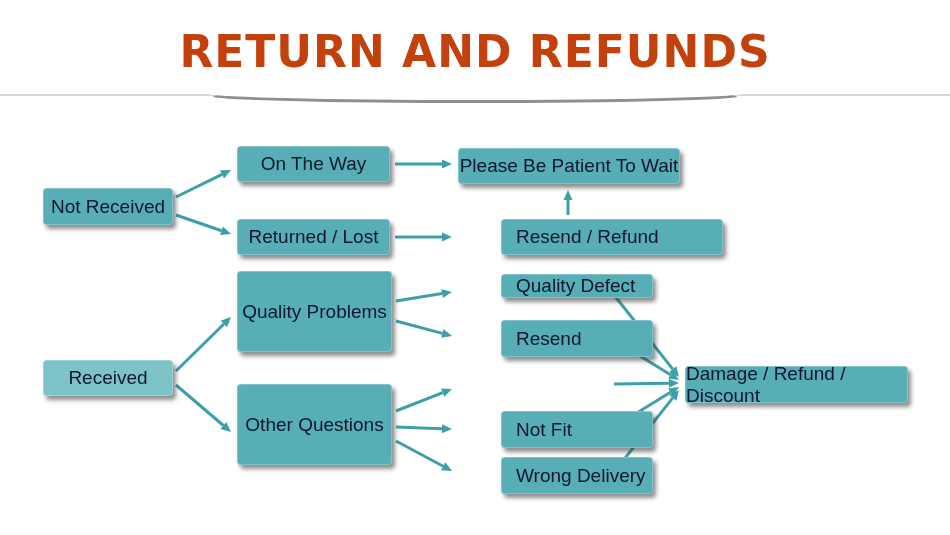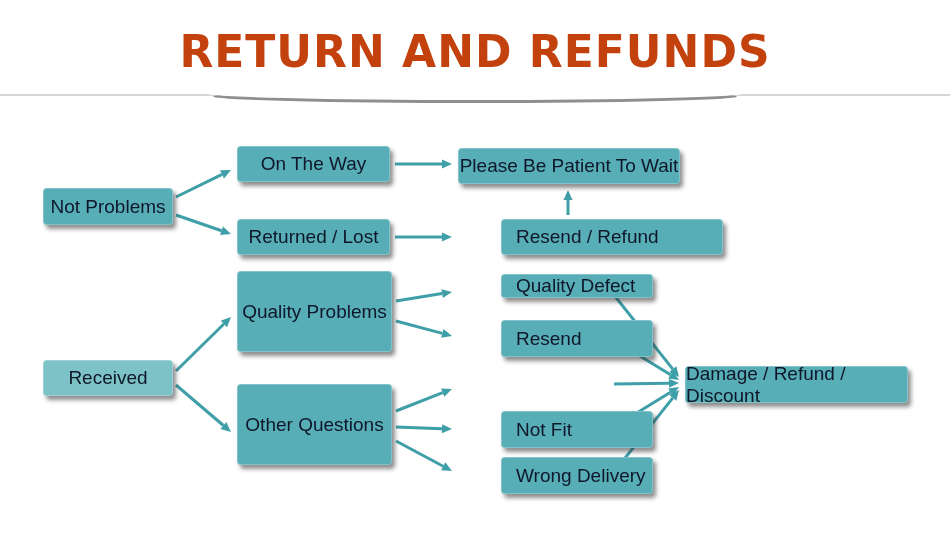--- a/index.html
+++ b/index.html
@@ -69,21 +69,21 @@
       <line x1="614" y1="340" x2="670.4834168329546" y2="374.75902574335663" stroke="#3f9fa8" stroke-width="3"></line>
       <polygon points="679,380 668.1249784174651,378.59148816852706 672.8418552484442,370.9265633181862" fill="#3f9fa8"></polygon>
       <line x1="614" y1="384" x2="669.0011832219174" y2="383.15382795043206" stroke="#3f9fa8" stroke-width="3"></line>
       <polygon points="679,383 669.0704057996118,387.65329550056924 668.931960644223,378.6543604002949" fill="#3f9fa8"></polygon>
       <line x1="614" y1="427" x2="670.4834168329546" y2="392.24097425664337" stroke="#3f9fa8" stroke-width="3"></line>
       <polygon points="679,387 672.8418552484442,396.0734366818138 668.1249784174651,388.40851183147294" fill="#3f9fa8"></polygon>
       <line x1="614" y1="472" x2="672.7880760706518" y2="397.83658095702395" stroke="#3f9fa8" stroke-width="3"></line>
       <polygon points="679,390 676.3145375013125,400.63194672523065 669.261614639991,395.04121518881726" fill="#3f9fa8"></polygon>
     </svg>
 
-  <div class="node" style="left:43px;top:188px;width:130px;height:37px">Not Problems</div>
+  <div class="node" style="left:43px;top:188px;width:130px;height:37px">Not Received</div>
 
   <div class="node" style="left:237px;top:146px;width:153px;height:36px">On The Way</div>
 
   <div class="node" style="left:458px;top:148px;width:222px;height:36px">Please Be Patient To Wait</div>
 
   <div class="node" style="left:237px;top:219px;width:153px;height:36px">Returned / Lost</div>
 
   <div class="node left" style="left:458px;top:219px;width:222px;height:36px">Resend / Refund</div>
 
   <div class="node" style="left:237px;top:271px;width:155px;height:81px">Quality Problems</div>

